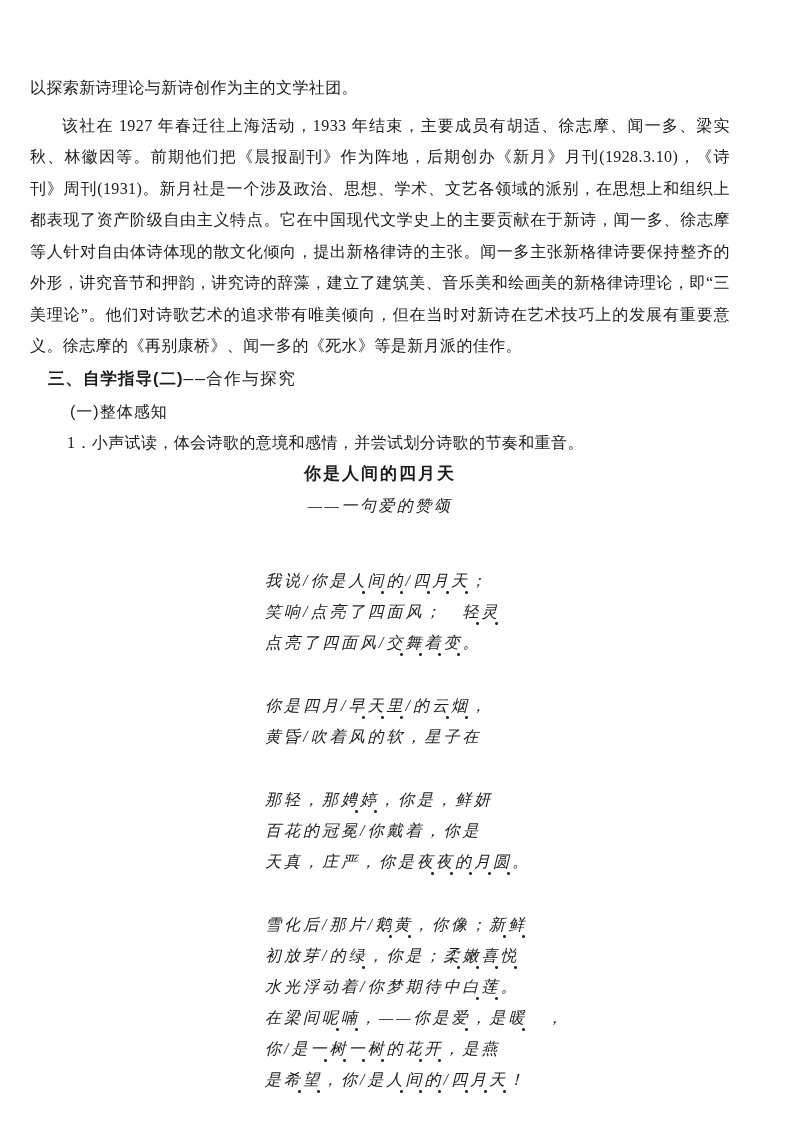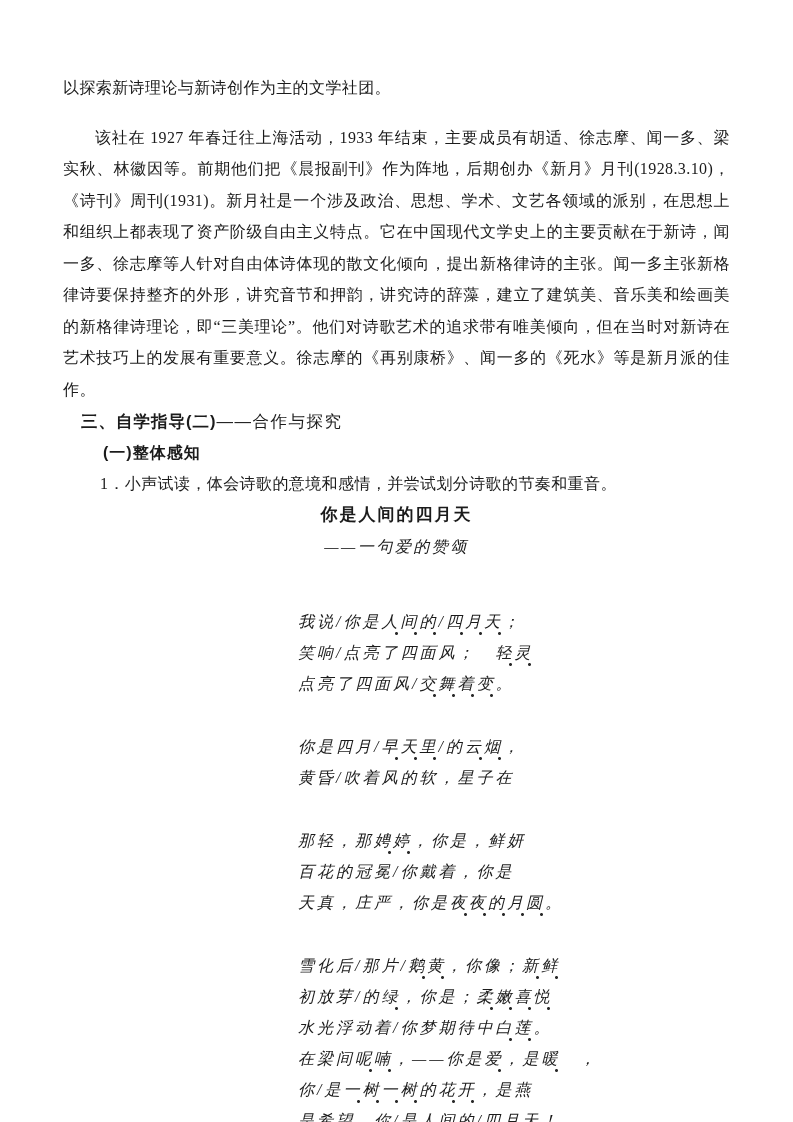--- a/index.html
+++ b/index.html
@@ -11,54 +11,54 @@
     height: 1122px;
     background: #ffffff;
     color: #1b1b1b;
     font-family: "Liberation Serif", "DejaVu Serif", serif;
     overflow: hidden;
   }
   .page {
     box-sizing: border-box;
     width: 793px;
     height: 964px;
-    padding: 72px 63px 0 63px;
+    padding: 72px 63px 0 30px;
   }
   .para {
     margin: 0;
     font-size: 16px;
     line-height: 31.5px;
     text-align: justify;
     letter-spacing: 0.4px;
   }
   .para.indent {
     text-indent: 2em;
-    margin-top: 18px;
+    margin-top: 6px;
   }
   .heading {
     margin: 0;
     padding-left: 18px;
     font-size: 16.5px;
     line-height: 32px;
     font-family: "Liberation Sans", "DejaVu Sans", sans-serif;
     font-weight: bold;
     letter-spacing: 1px;
   }
   .heading .tail {
-    font-family: Liberation Sans, sans-serif;
+    font-family: Liberation Mono, monospace;
     font-weight: normal;
     letter-spacing: 1.5px;
   }
   .sub-heading {
     margin: 0;
     padding-left: 40px;
     font-size: 16px;
     line-height: 32px;
     font-family: "Liberation Sans", "DejaVu Sans", sans-serif;
-    font-weight: bold;
+    font-weight: normal;
     letter-spacing: 1px;
   }
   .task {
     margin: 0;
     padding-left: 37px;
     font-size: 16px;
     line-height: 30px;
     letter-spacing: 0.4px;
   }
   .poem-title {

